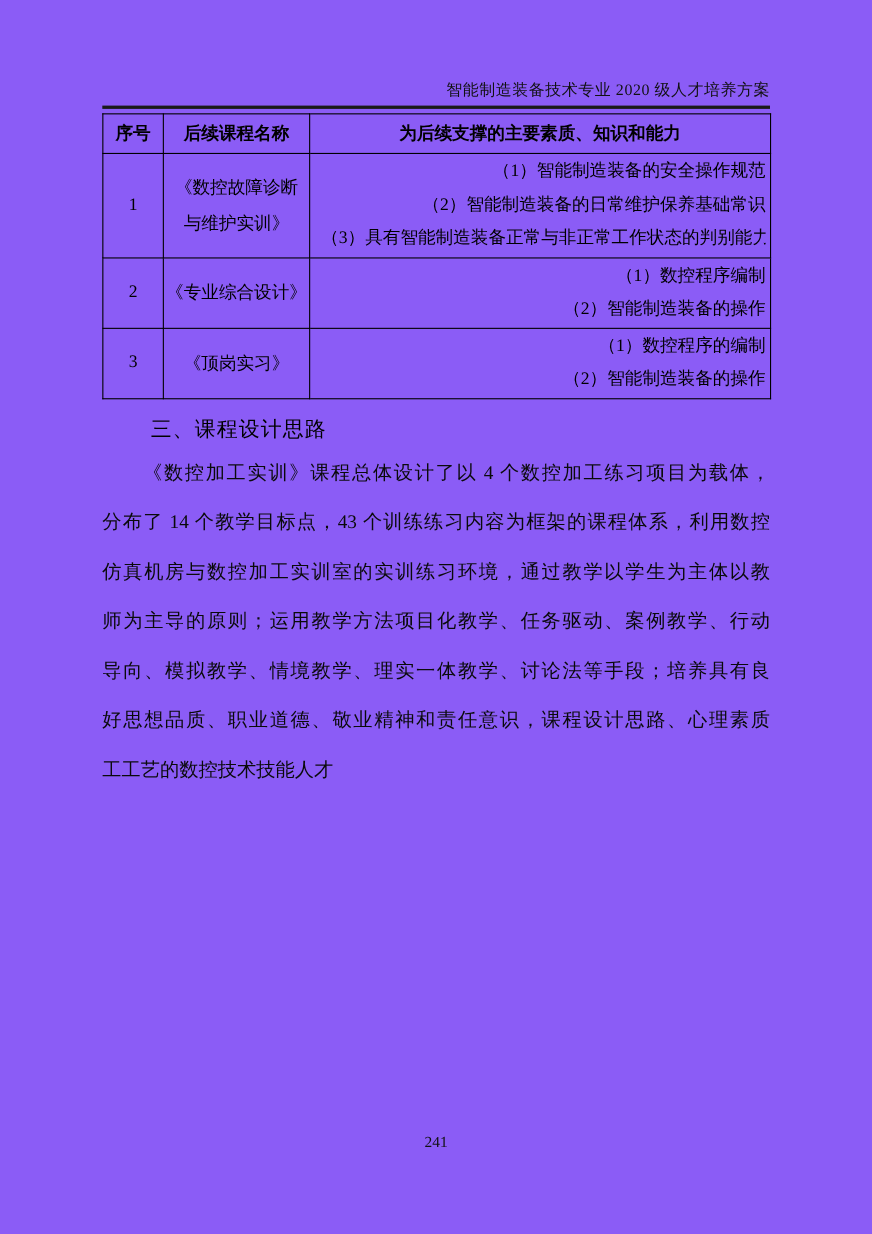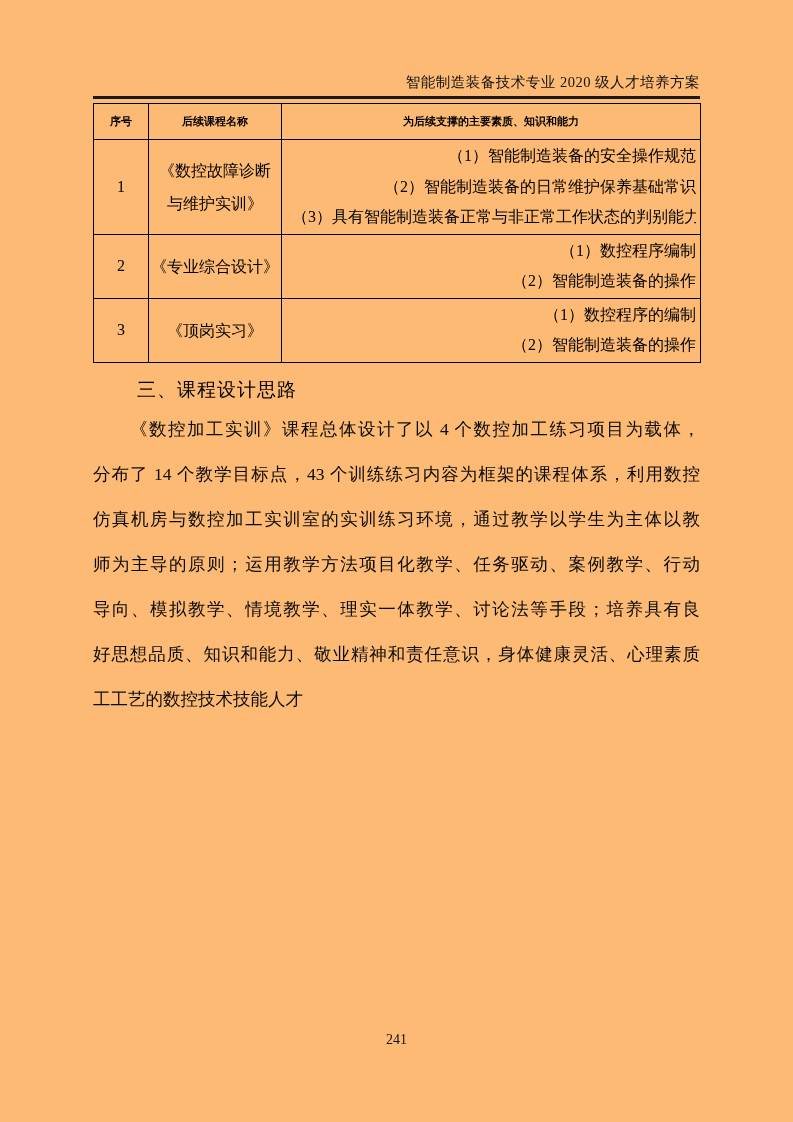--- a/index.html
+++ b/index.html
@@ -2,21 +2,21 @@
 <html lang="zh"><head>
 <meta charset="utf-8">
 <style>
   * { margin: 0; padding: 0; box-sizing: border-box; }
   html, body { background: #e8e8e8; }
   .page {
     position: relative;
     width: 793px;
     height: 1122px;
     margin: 0 auto;
-    background: #fdba74;
+    background: #8b5cf6;
     color: #000;
     font-family: "Liberation Serif", "DejaVu Serif", serif;
     overflow: hidden;
   }
   .content {
     position: absolute;
     left: 93px;
     top: 0;
     width: 607px;
   }
@@ -43,21 +43,21 @@
   }
   table.courses td, table.courses th {
     border: 1.5px solid #000;
     vertical-align: middle;
     font-weight: normal;
   }
   table.courses th {
     height: 36px;
     font-family: "Liberation Sans", "DejaVu Sans", sans-serif;
     font-weight: bold;
-    font-size: 11px;
+    font-size: 16px;
     text-align: center;
   }
   .col-no   { width: 55px; }
   .col-name { width: 133px; }
   .col-desc { width: 419px; }
   td.cell-no {
     text-align: center;
     font-size: 16px;
   }
   td.cell-course {
@@ -168,20 +168,20 @@
       </table>
 
     <div class="section-heading">三、课程设计思路</div>
 
     <div class="body-paragraph">
       <div class="pline first">《数控加工实训》课程总体设计了以 4 个数控加工练习项目为载体，</div>
       <div class="pline">分布了 14 个教学目标点，43 个训练练习内容为框架的课程体系，利用数控</div>
       <div class="pline">仿真机房与数控加工实训室的实训练习环境，通过教学以学生为主体以教</div>
       <div class="pline">师为主导的原则；运用教学方法项目化教学、任务驱动、案例教学、行动</div>
       <div class="pline">导向、模拟教学、情境教学、理实一体教学、讨论法等手段；培养具有良</div>
-      <div class="pline">好思想品质、知识和能力、敬业精神和责任意识，身体健康灵活、心理素质</div>
+      <div class="pline">好思想品质、职业道德、敬业精神和责任意识，课程设计思路、心理素质</div>
       <div class="pline last">工工艺的数控技术技能人才</div>
     </div>
 
   </div>
 
   <div class="page-footer">241</div>
 </div>
 
 </body></html>

